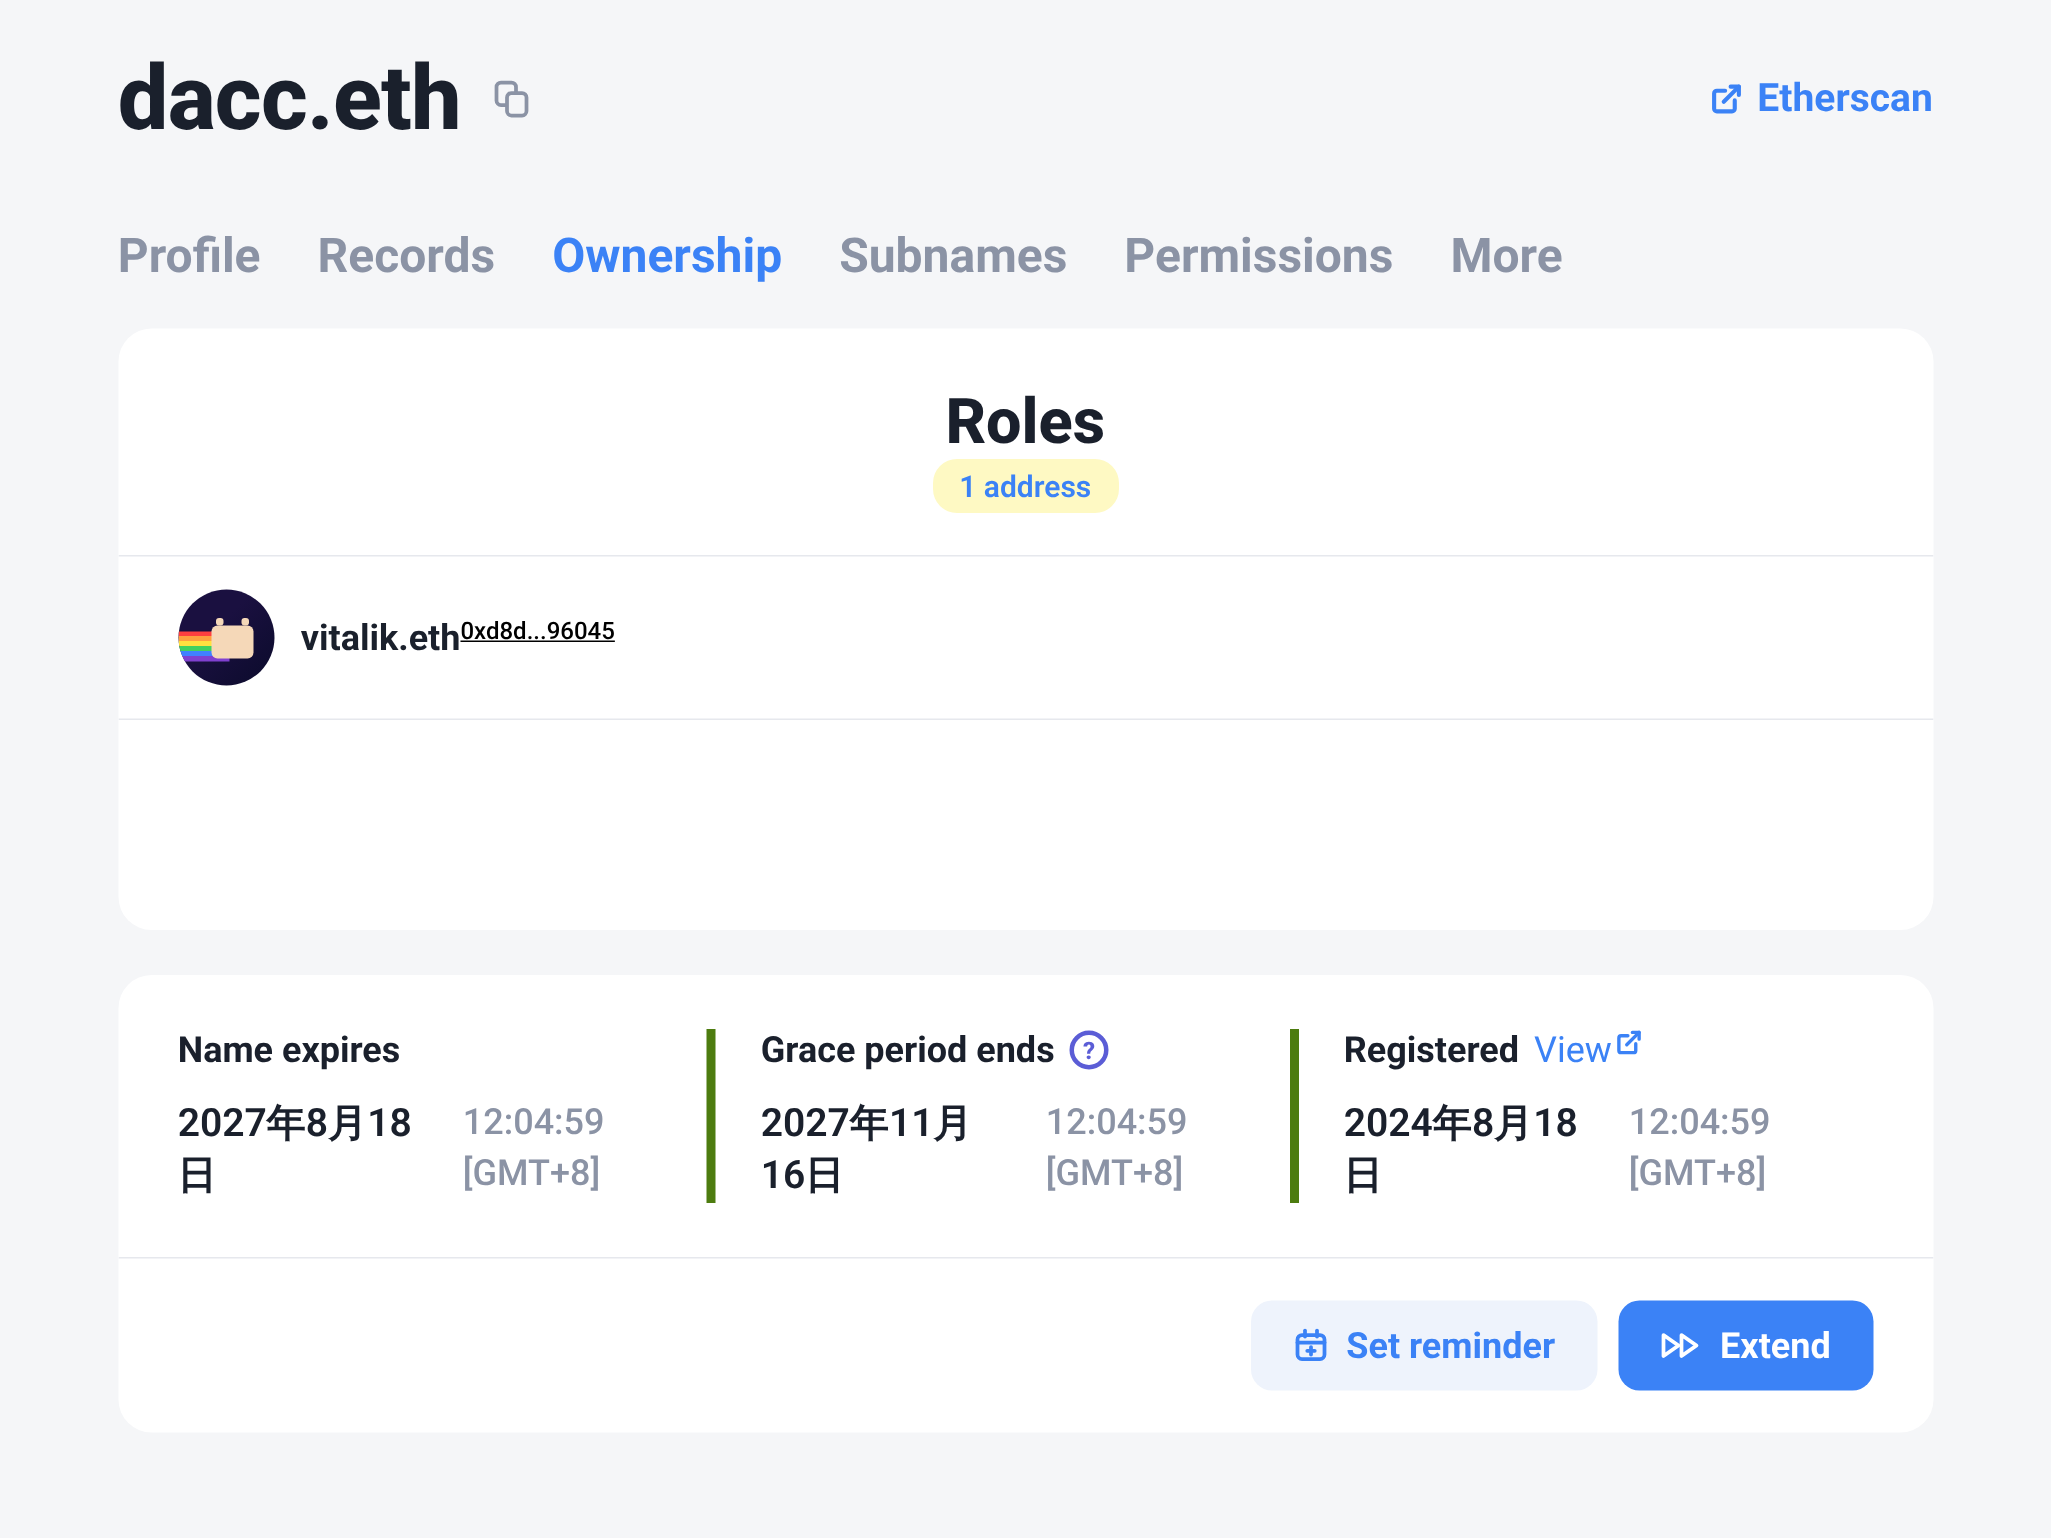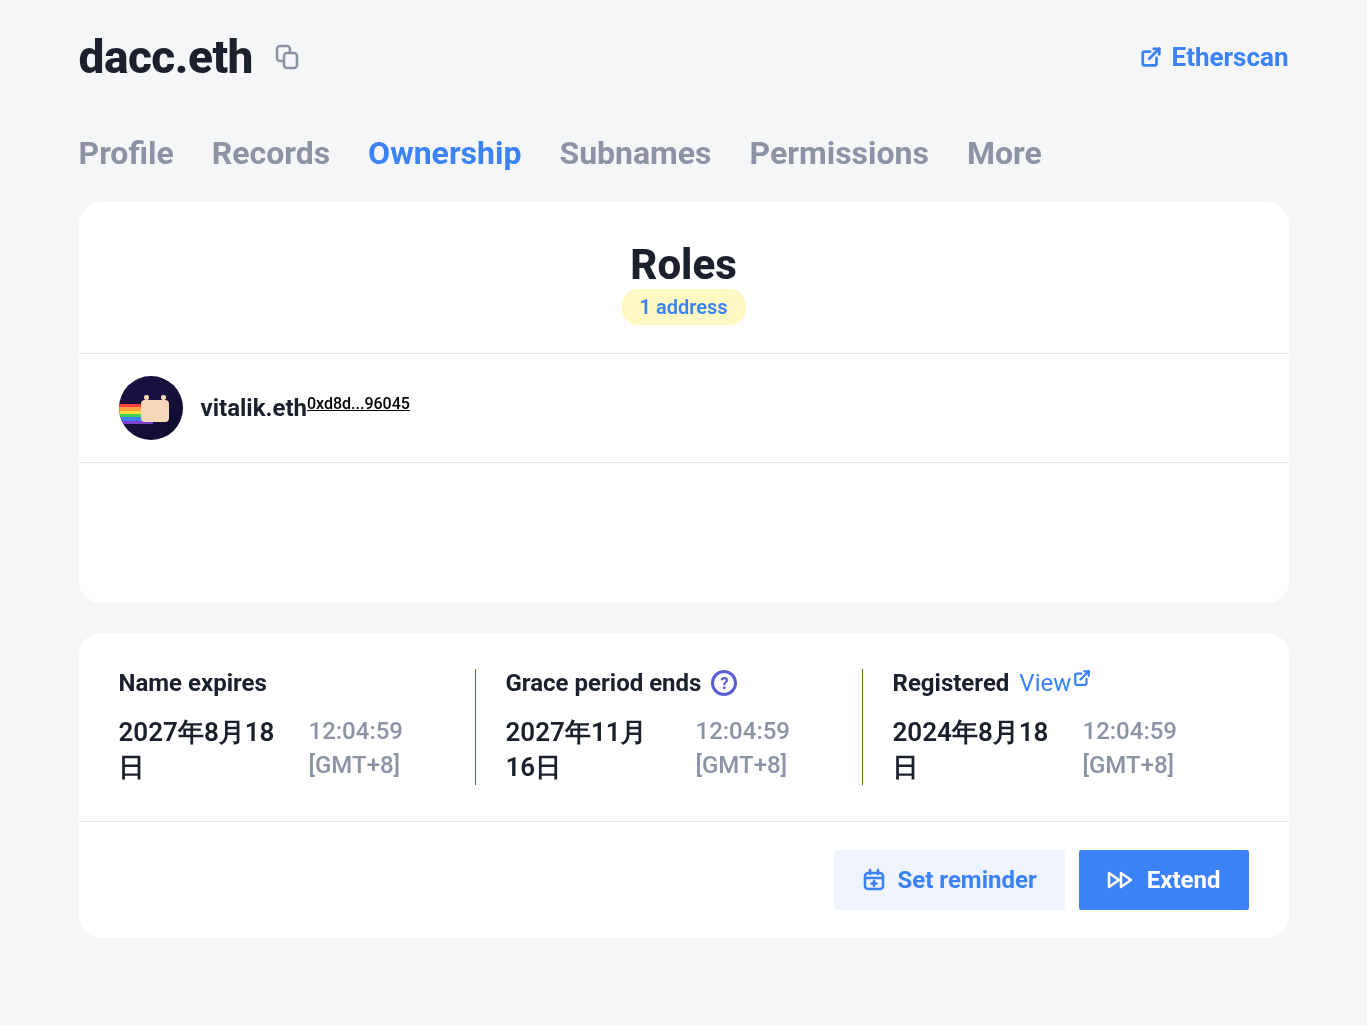--- a/index.html
+++ b/index.html
@@ -23,21 +23,21 @@
   justify-content: space-between;
   align-items: center;
   margin-bottom: 50px;
 }
 .title-group {
   display: flex;
   align-items: center;
   gap: 18px;
 }
 .page-title {
-  font-size: 46px;
+  font-size: 60px;
   font-weight: 800;
   color: #1a202c;
   letter-spacing: -0.5px;
 }
 .copy-btn {
   display: inline-flex;
   align-items: center;
   justify-content: center;
   width: 32px;
   height: 32px;
@@ -217,21 +217,21 @@
   display: flex;
   padding: 36px 40px;
   gap: 0;
   border-bottom: 1px solid #e6e8ed;
 }
 .date-col {
   flex: 1;
   padding-right: 40px;
 }
 .date-col + .date-col {
-  border-left: 1px solid #4d7c0f;
+  border-left: 6px solid #4d7c0f;
   padding-left: 30px;
 }
 .date-label {
   font-size: 24px;
   font-weight: 700;
   display: flex;
   align-items: center;
   gap: 10px;
   margin-bottom: 18px;
   color: #1a202c;
@@ -280,21 +280,21 @@
   display: flex;
   justify-content: flex-end;
   gap: 14px;
   padding: 28px 40px;
 }
 .btn {
   display: inline-flex;
   align-items: center;
   gap: 12px;
   padding: 16px 28px;
-  border-radius: 2px;
+  border-radius: 14px;
   font-size: 24px;
   font-weight: 700;
   cursor: pointer;
   border: none;
 }
 .btn-secondary {
   background: #eef3fc;
   color: #3b82f6;
 }
 .btn-primary {

